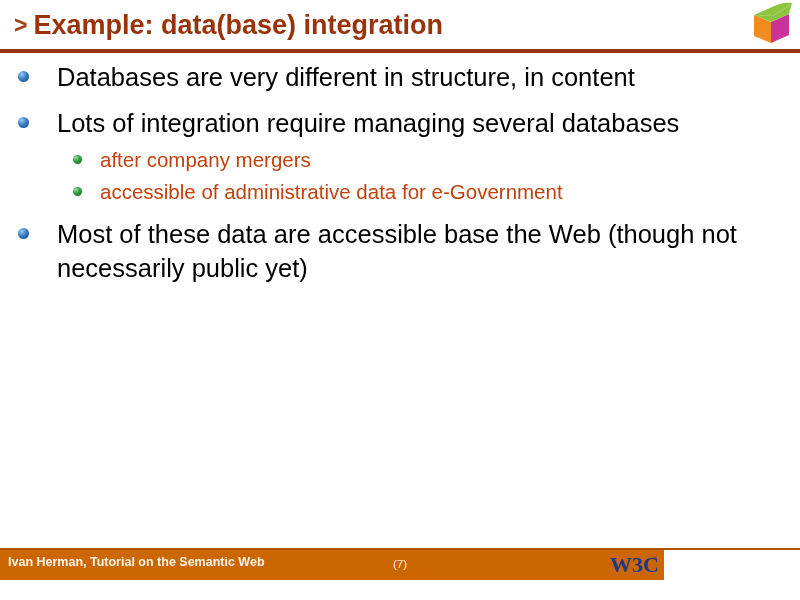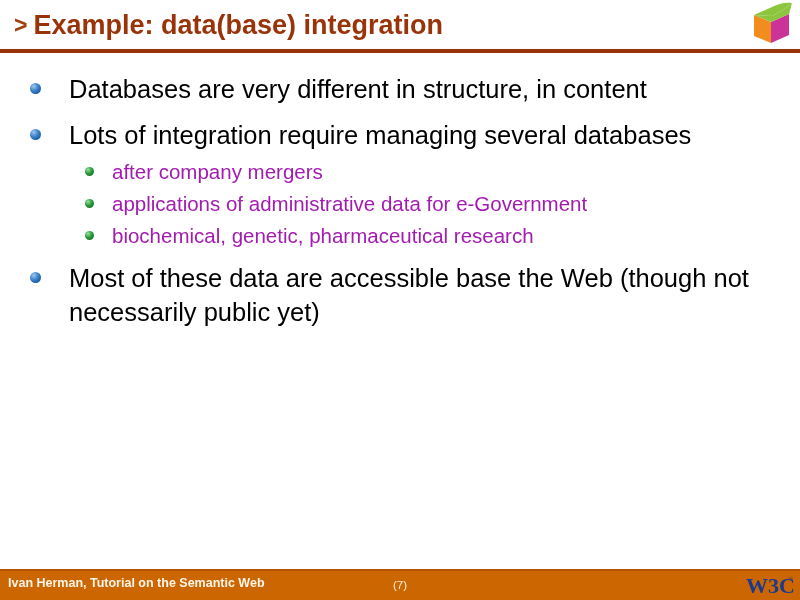--- a/index.html
+++ b/index.html
@@ -66,21 +66,21 @@
   
   .content {
     position: absolute;
     left: 0;
     top: 60px;
     width: 800px;
     height: 500px;
   }
   ul.lvl1 {
     list-style: none;
-    margin: 12px;
+    margin: 0;
     padding: 0;
   }
   ul.lvl1 > li.item1 {
     position: relative;
     padding-left: 43px;
     margin: 0 0 12px 14px;
     font-size: 25.5px;
     color: #000000;
     line-height: 34px;
     max-width: 745px;
@@ -101,39 +101,39 @@
   ul.lvl2 {
     list-style: none;
     margin: 6px 0 6px 0;
     padding: 0;
   }
   ul.lvl2 > li.item2 {
     position: relative;
     padding-left: 31px;
     margin: 0 0 5px 12px;
     font-size: 20.5px;
-    color: #a21caf;
+    color: #c2410c;
     line-height: 27px;
   }
   .bullet2 {
     position: absolute;
     left: 4px;
     top: 9px;
     width: 9px;
     height: 9px;
     border-radius: 50%;
     background: radial-gradient(circle at 34% 30%, #9ae0a0 0%, #2f9e42 42%, #1d7a2e 72%, #12521f 100%);
   }
 
   
   .footer {
     position: absolute;
     left: 0;
-    top: 569px;
-    width: 800px;
+    top: 548px;
+    width: 664px;
     height: 32px;
     background: #CC6600;
   }
   .footer-top-line {
     position: absolute;
     left: 0;
     top: 0;
     width: 800px;
     height: 2px;
     background: #B35500;
@@ -195,25 +195,21 @@
       <li class="item1">
         <span class="bullet1"></span>
         <span class="btext">Lots of integration require managing several databases</span>
         <ul class="lvl2">
           <li class="item2">
             <span class="bullet2"></span>
             <span>after company mergers</span>
           </li>
           <li class="item2">
             <span class="bullet2"></span>
-            <span>applications of administrative data for e-Government</span>
-          </li>
-          <li class="item2">
-            <span class="bullet2"></span>
-            <span>biochemical, genetic, pharmaceutical research</span>
+            <span>accessible of administrative data for e-Government</span>
           </li>
         </ul>
       </li>
 
       <li class="item1">
         <span class="bullet1"></span>
         <span class="btext">Most of these data are accessible base the Web (though not necessarily public yet)</span>
       </li>
 
     </ul>

